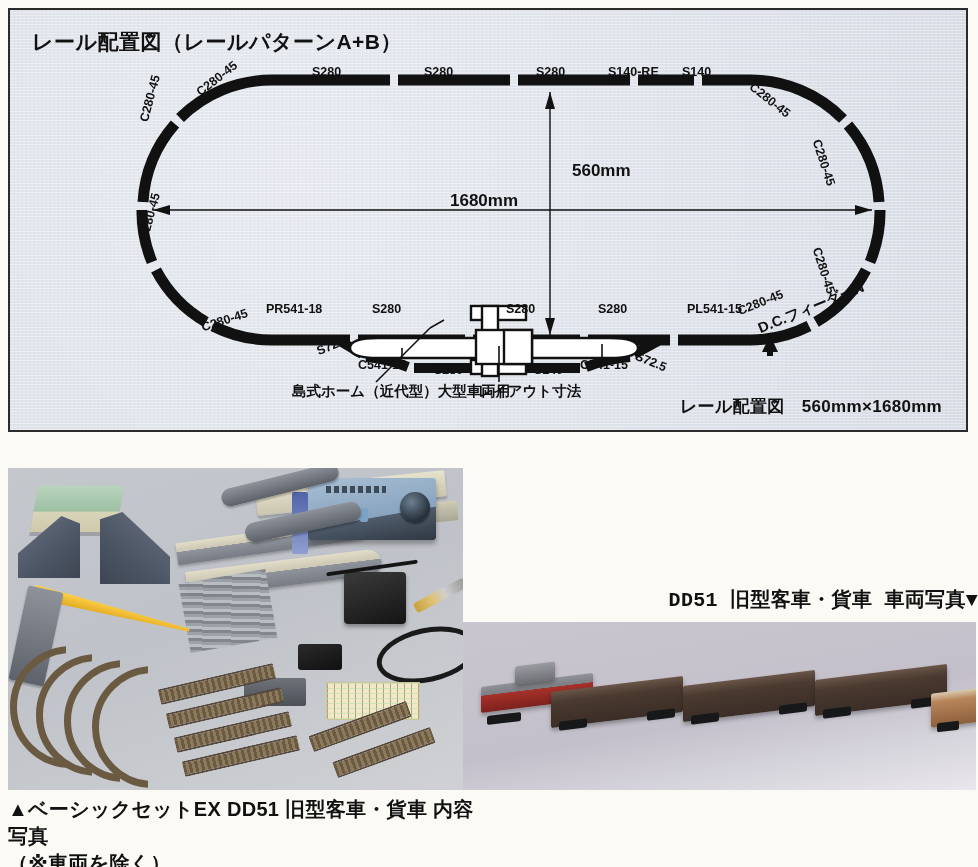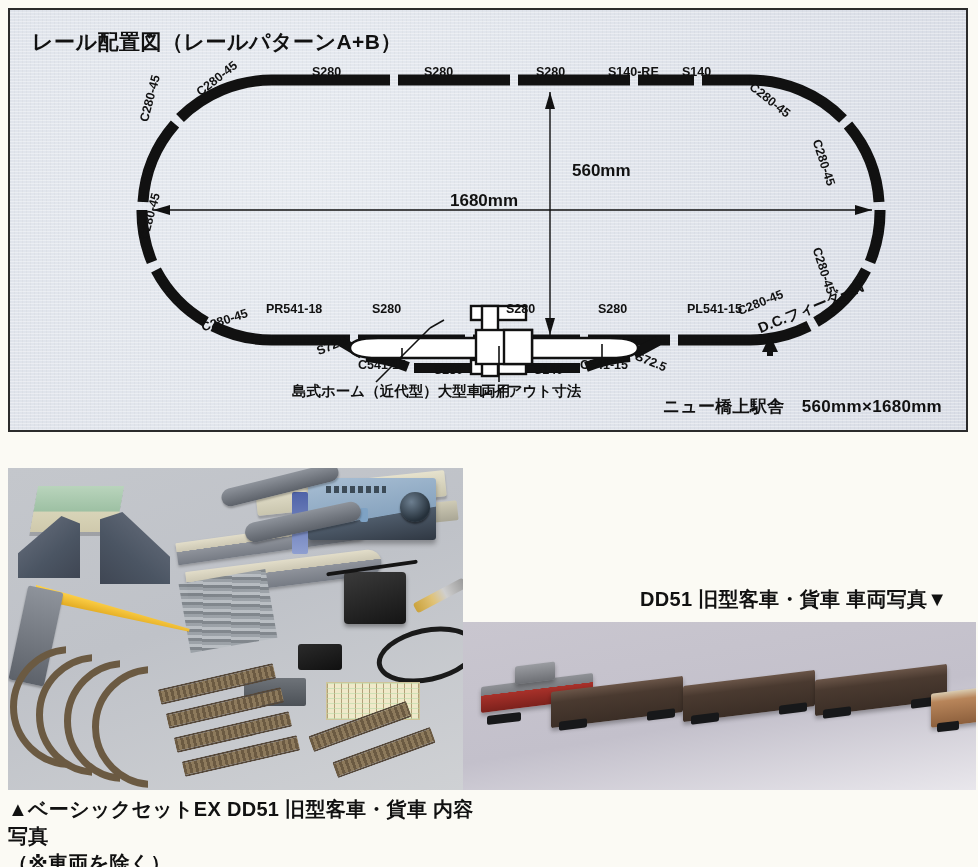--- a/index.html
+++ b/index.html
@@ -65,21 +65,21 @@
 
   .cap{
     position:absolute;font-weight:bold;color:#111;white-space:pre-line;
   }
   #caption-contents{
     left:8px;top:796px;width:470px;
     font-size:20px;line-height:1.35;letter-spacing:.3px;
   }
   #caption-vehicles{
     left:640px;top:586px;width:338px;
-    font-size:20px;text-align:left;letter-spacing:.3px;
+    font-size:20px;text-align:right;letter-spacing:.3px;font-family:Liberation Mono, monospace;
   }
 
   
   .p{position:absolute;}
   .station-bldg{
     left:26px;top:18px;width:86px;height:46px;
     background:linear-gradient(180deg,#b9d4bc 0%,#9dc0a3 55%,#d8d4b8 56%,#cfc9ac 100%);
     transform:skewX(-10deg);
     box-shadow:0 4px 0 rgba(0,0,0,.18);
   }
@@ -189,21 +189,21 @@
   
   .veh{position:absolute;border-radius:2px;box-shadow:0 3px 4px rgba(0,0,0,.3);}
   .bogie{position:absolute;height:9px;background:#17181a;border-radius:2px;}
 </style>
 </head>
 <body>
 
 <div id="diagram-panel">
 
   <div id="diagram-title">レール配置図（レールパターンA+B）</div>
-  <div id="layout-dims">ニュー橋上駅舎　560mm×1680mm</div>
+  <div id="layout-dims">レール配置図　560mm×1680mm</div>
 
   <svg id="track-svg" viewBox="0 0 960 420">
     <g fill="none" stroke="#111" stroke-width="11" stroke-linecap="butt">
 
       <path d="M262,70 L380,70"></path>
       <path d="M388,70 L500,70"></path>
       <path d="M508,70 L620,70"></path>
       <path d="M628,70 L684,70"></path>
       <path d="M692,70 L740,70"></path>
 

